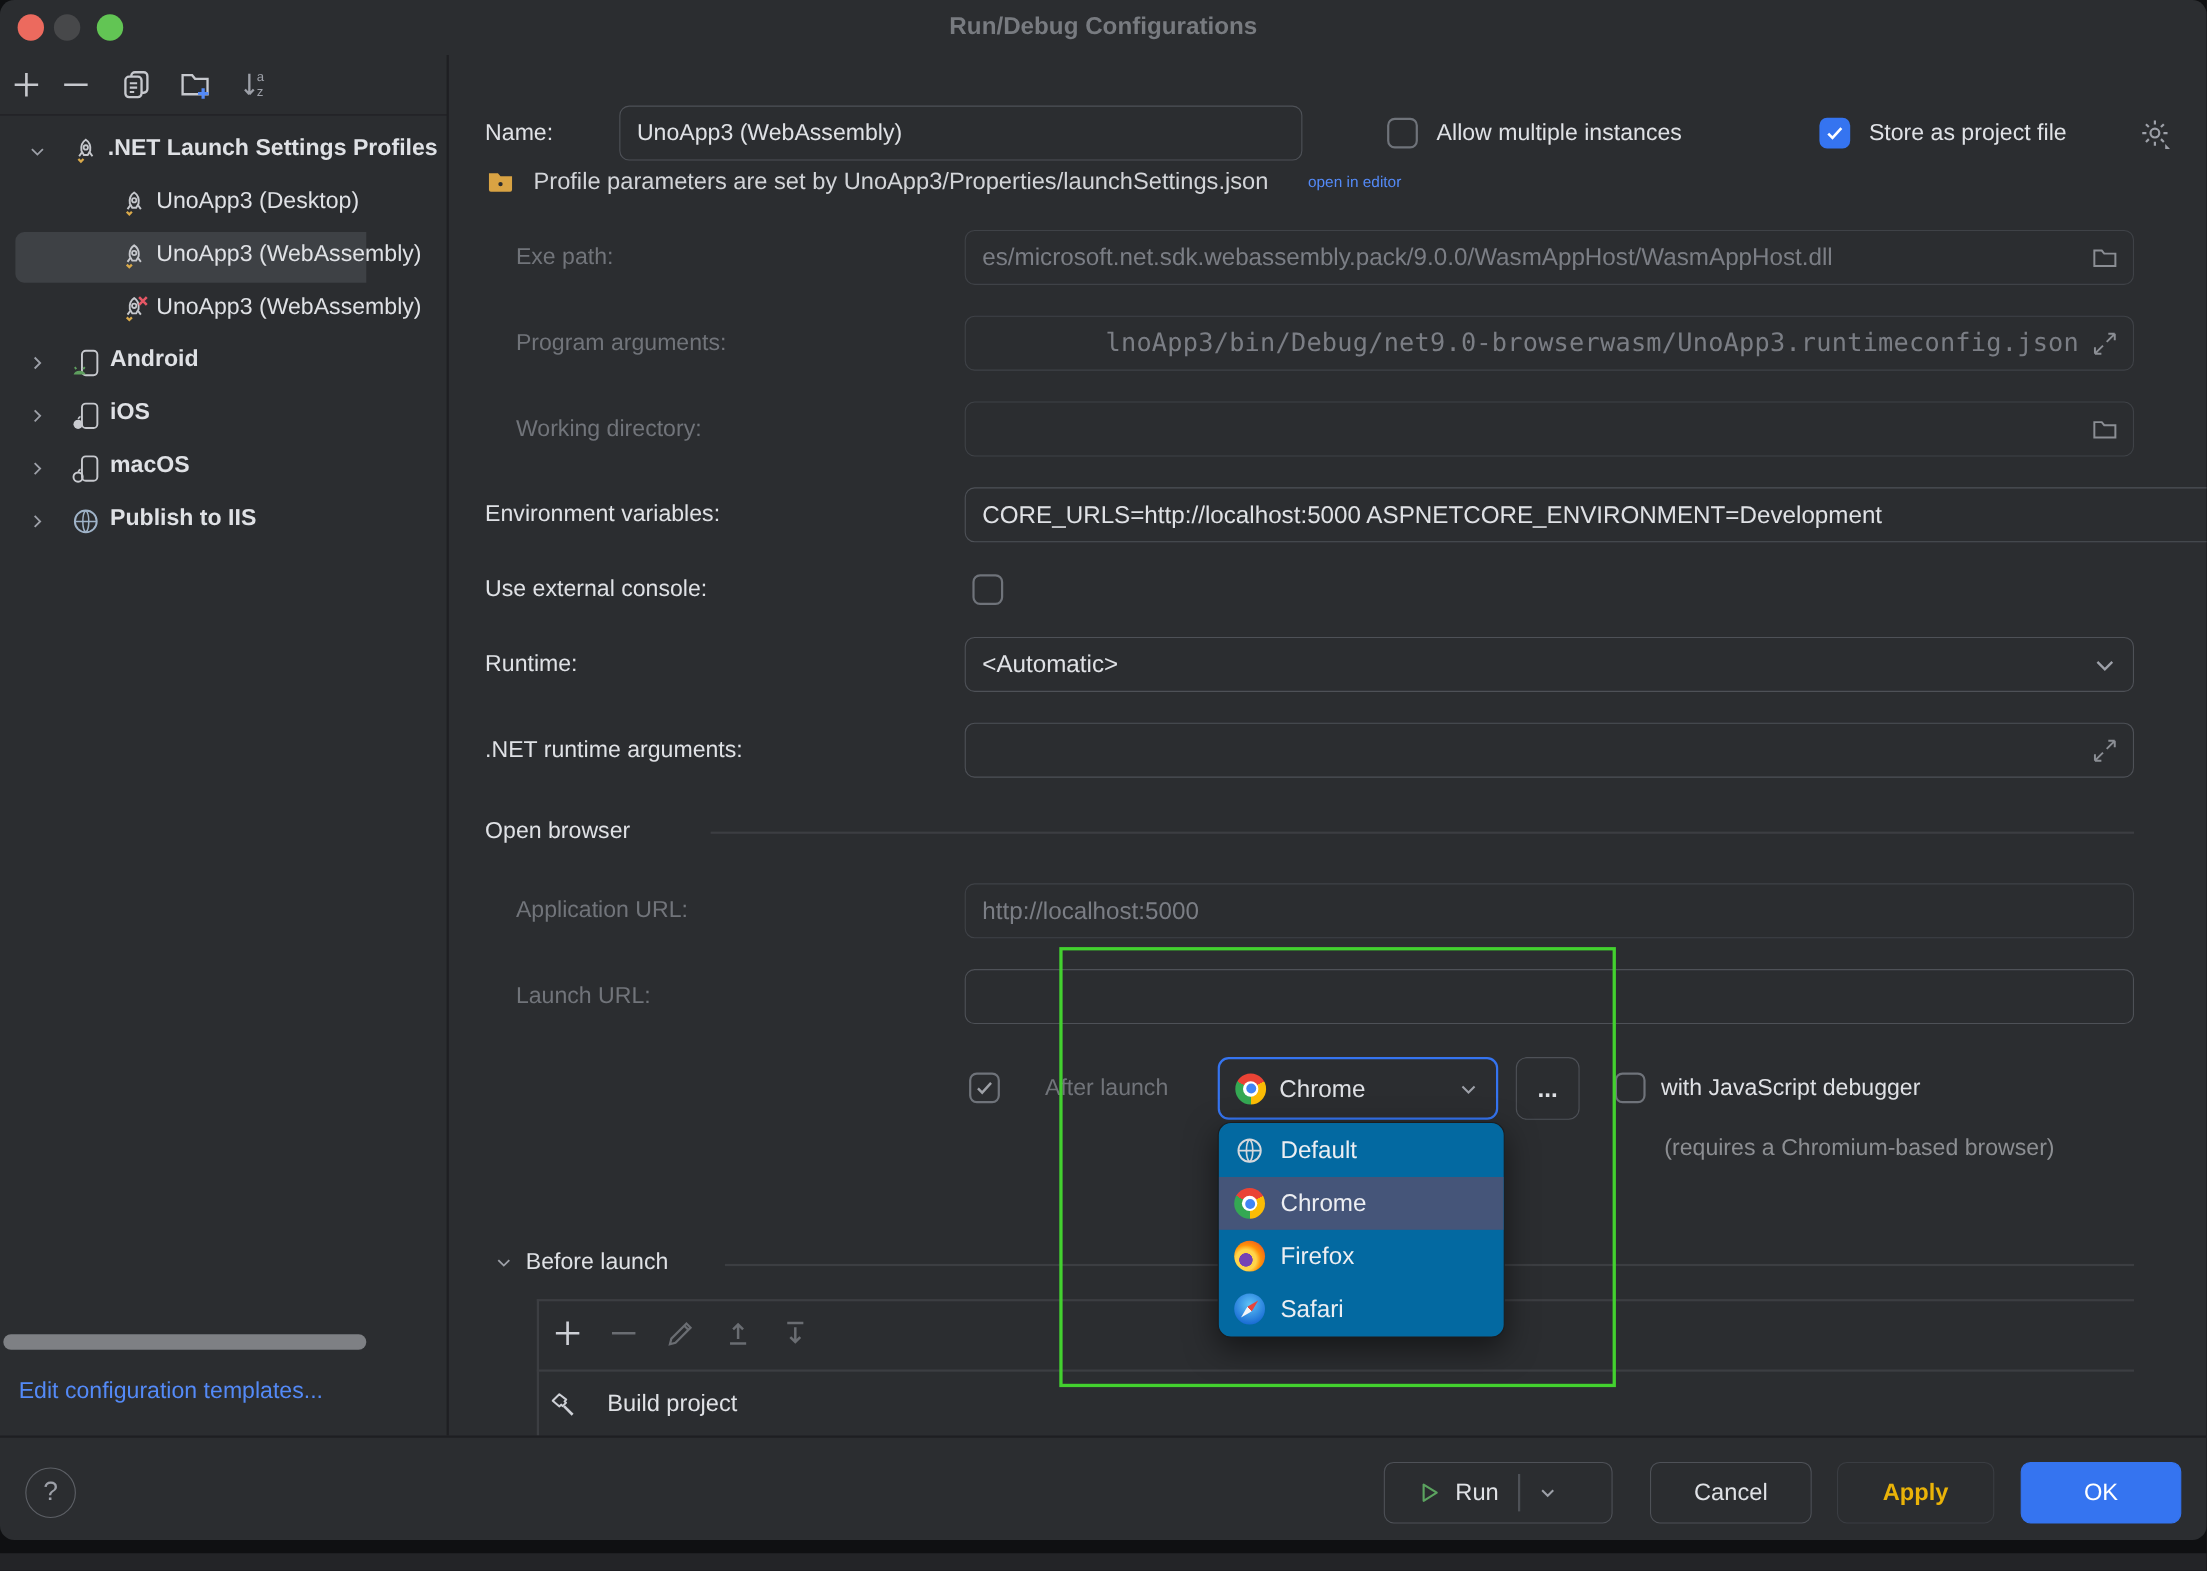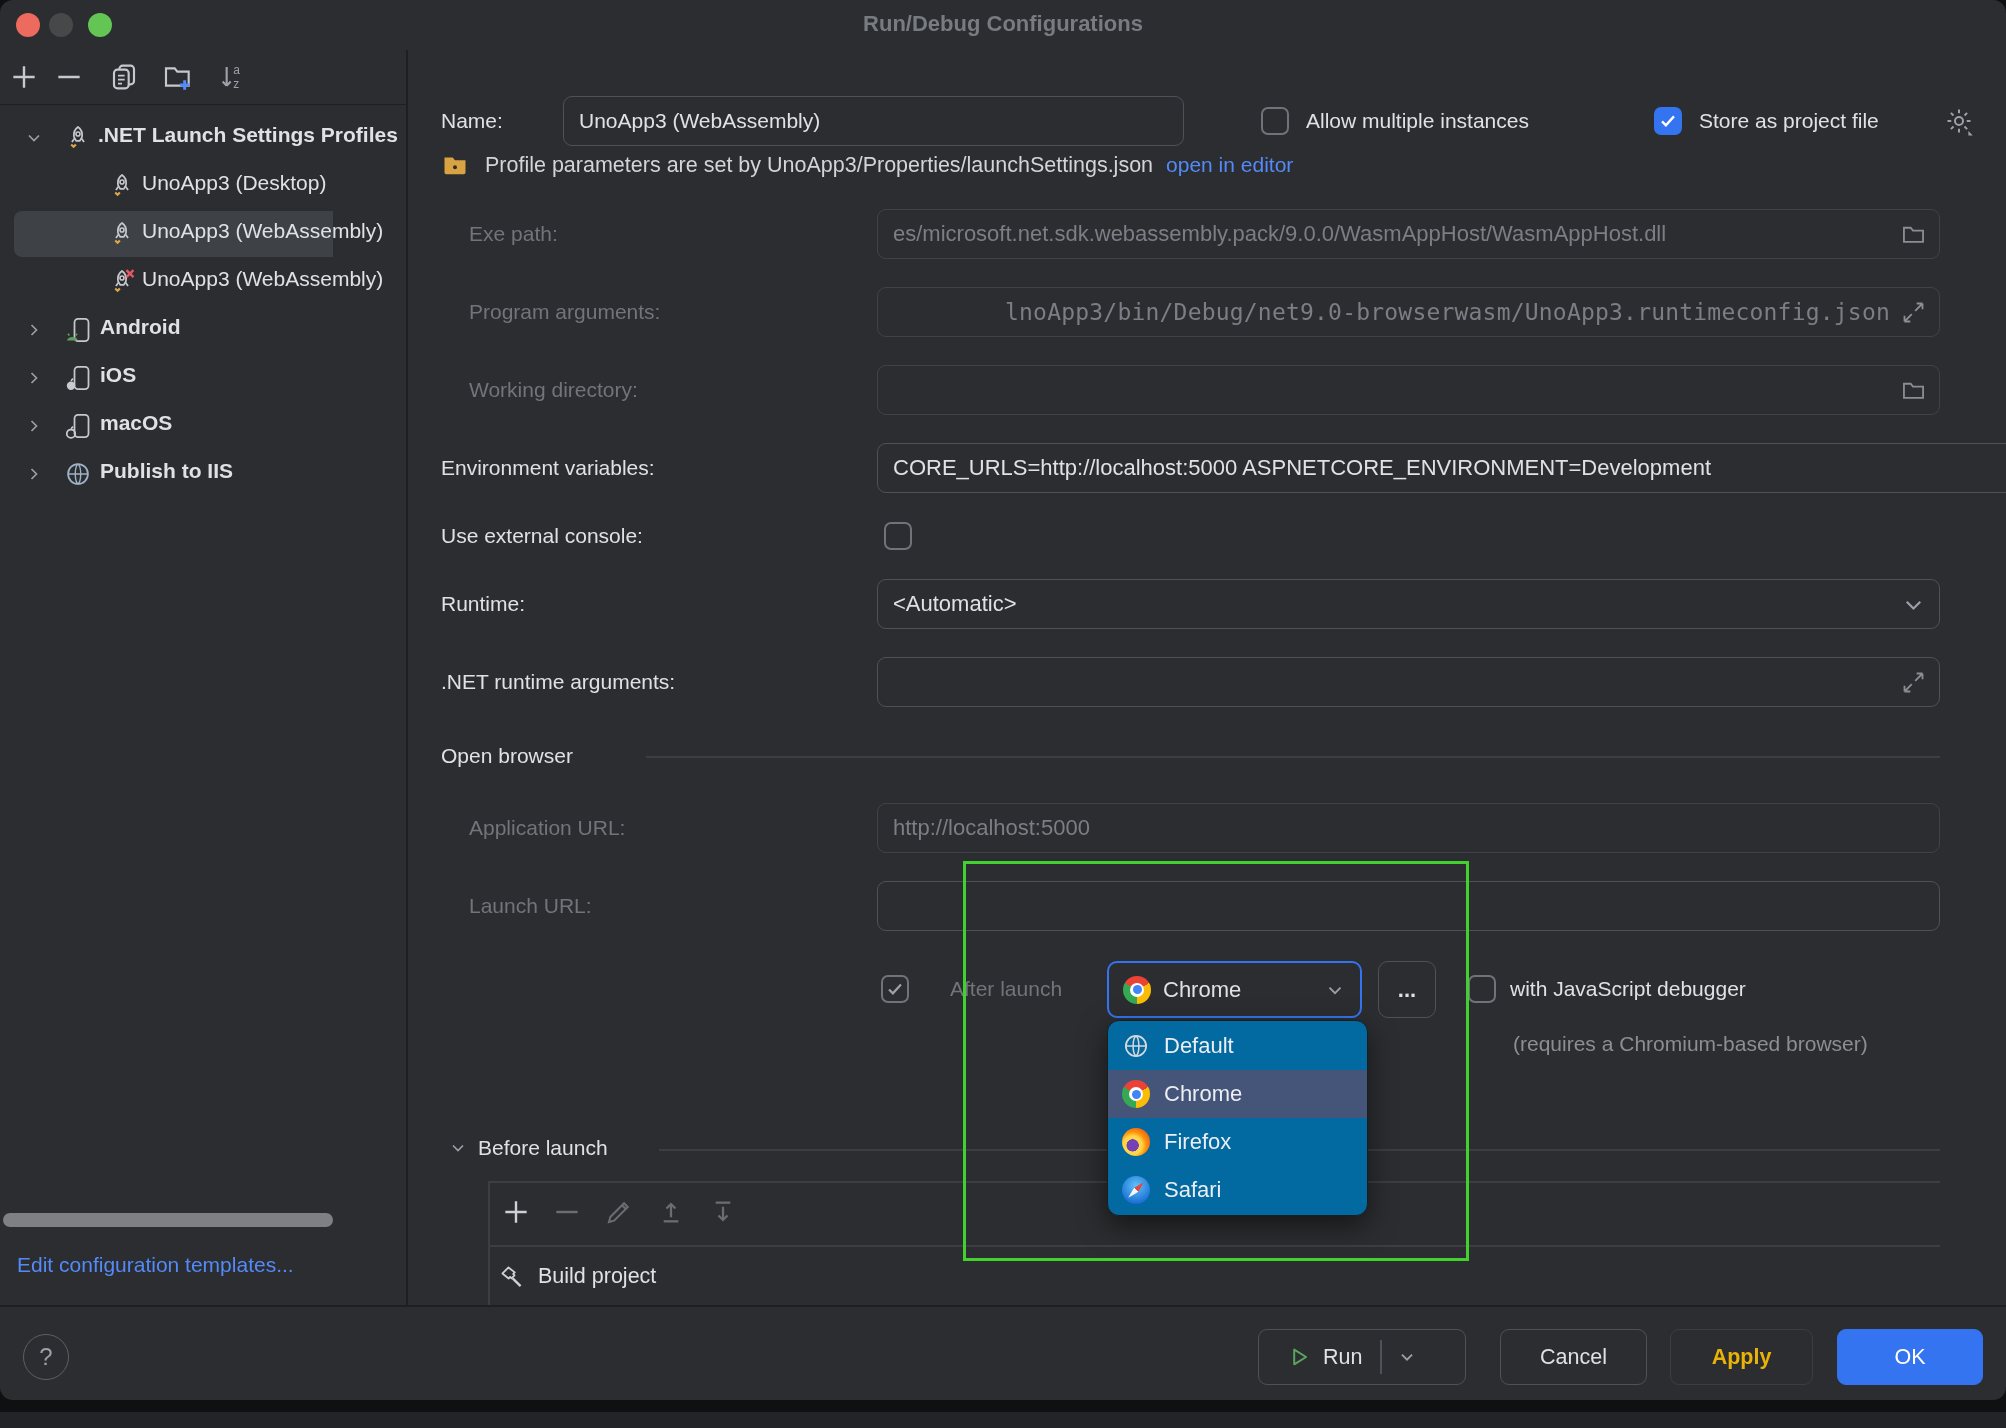--- a/index.html
+++ b/index.html
@@ -1,17 +1,17 @@
 <!DOCTYPE html>
 <html><head>
 <meta charset="utf-8">
 <style>
   html,body{margin:0;padding:0;background:#0f1012;width:2006px;height:1428px;overflow:hidden;
     font-family:"Liberation Sans","DejaVu Sans",sans-serif;-webkit-font-smoothing:antialiased;}
-  .abs{position:absolute;}
+  .abs{position:absolute;gap:14px;}
   #window{position:absolute;left:0;top:0;width:2006px;height:1400px;background:#2b2d30;border-radius:13px;overflow:hidden;}
   #backdrop-strip{position:absolute;left:0;top:1412px;width:2006px;height:16px;background:#232427;}
   
   .light{position:absolute;top:13px;width:24px;height:24px;border-radius:50%;}
   #win-title{position:absolute;left:0;top:11px;width:2006px;text-align:center;font-size:22px;font-weight:bold;color:#787b80;}
   
   #sidebar{position:absolute;left:0;top:50px;width:407px;height:1255px;overflow:hidden;}
   #sidebar-divider{position:absolute;left:406px;top:50px;width:2px;height:1255px;background:#1e1f22;}
   #sb-toolbar{position:absolute;left:0;top:0;width:407px;height:54px;border-bottom:1.5px solid #1e1f22;}
   .tb-ic{position:absolute;top:11px;width:32px;height:32px;}
@@ -34,21 +34,21 @@
   .mono{font-family:"DejaVu Sans Mono","Liberation Mono",monospace;font-size:23px;letter-spacing:.2px;}
   .ficon{width:27px;height:27px;flex:none;margin-left:10px;}
   .cb{position:absolute;width:28px;height:28px;border:2px solid #6f737a;border-radius:7px;box-sizing:border-box;}
   .cb.blue{background:#3574f0;border-color:#3574f0;}
   .cb svg{position:absolute;left:1px;top:1px;width:22px;height:22px;}
   .sect-line{position:absolute;height:1.5px;background:#3c3e42;}
   
   #banner-clip{position:absolute;left:441px;top:154px;width:1250px;height:38px;overflow:hidden;}
   #banner-row{position:absolute;left:0;top:-11px;display:flex;align-items:center;height:44px;}
   #banner-row .txt{font-size:21.5px;color:#d2d4d8;white-space:nowrap;}
-  #banner-row .lnk{font-size:21px;color:#548af7;margin-left:13px;white-space:nowrap;cursor:pointer;}
+  #banner-row .lnk{font-size:14px;color:#548af7;margin-left:36px;white-space:nowrap;cursor:pointer;}
   #banner-row .wicon{width:28px;height:28px;margin-right:16px;flex:none;}
   
   #browser-combo{position:absolute;left:1107px;top:961px;width:255px;height:57px;border:2.5px solid #3574f0;border-radius:10px;
      box-sizing:border-box;display:flex;align-items:center;padding:0 14px;background:#2b2d30;}
   #browser-combo .val{font-size:22px;color:#dfe1e5;margin-left:12px;flex:1;}
   #more-btn{position:absolute;left:1378px;top:961px;width:58px;height:57px;border:1.5px solid #4e5157;border-radius:10px;
      box-sizing:border-box;display:flex;align-items:center;justify-content:center;font-size:22px;color:#dfe1e5;font-weight:bold;}
   .hint{position:absolute;font-size:21px;color:#8c8e92;white-space:nowrap;}
   
   #browser-popup{position:absolute;left:1107px;top:1020px;width:259px;height:194px;background:#0369a1;border:1px solid #1c1d1f;

